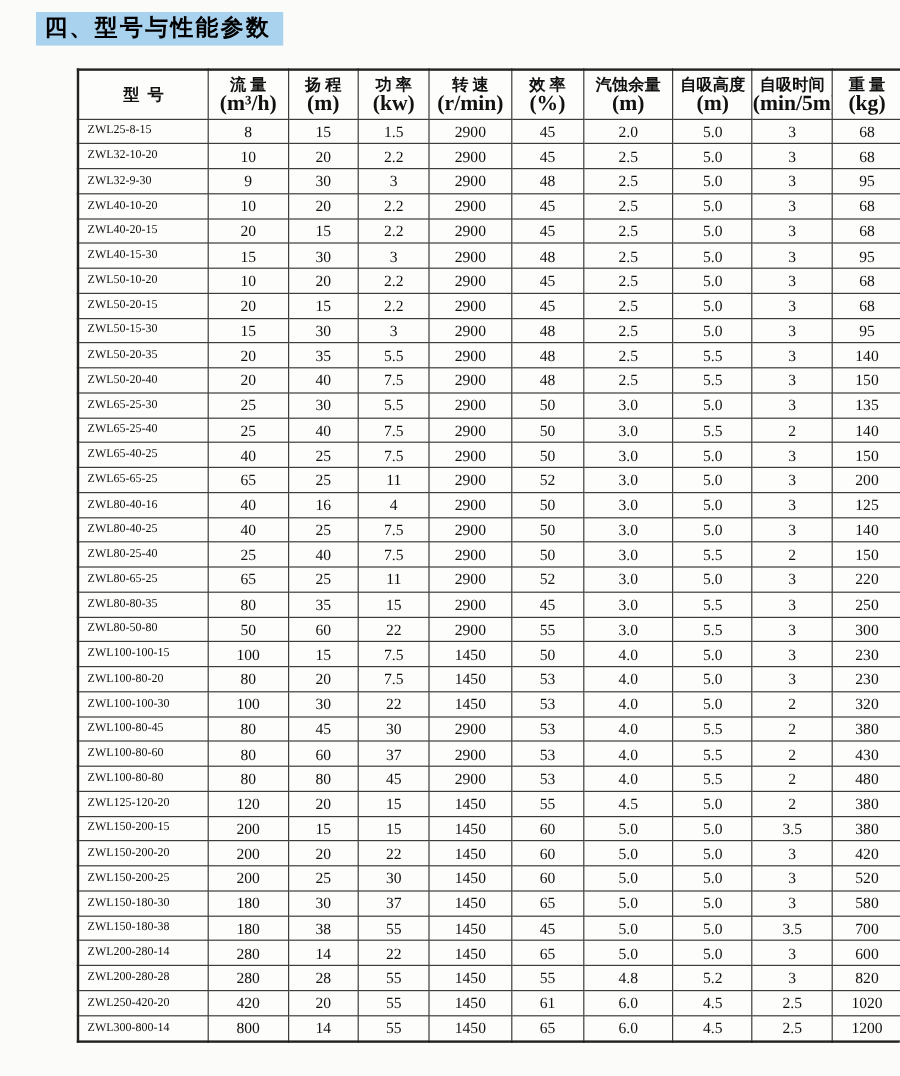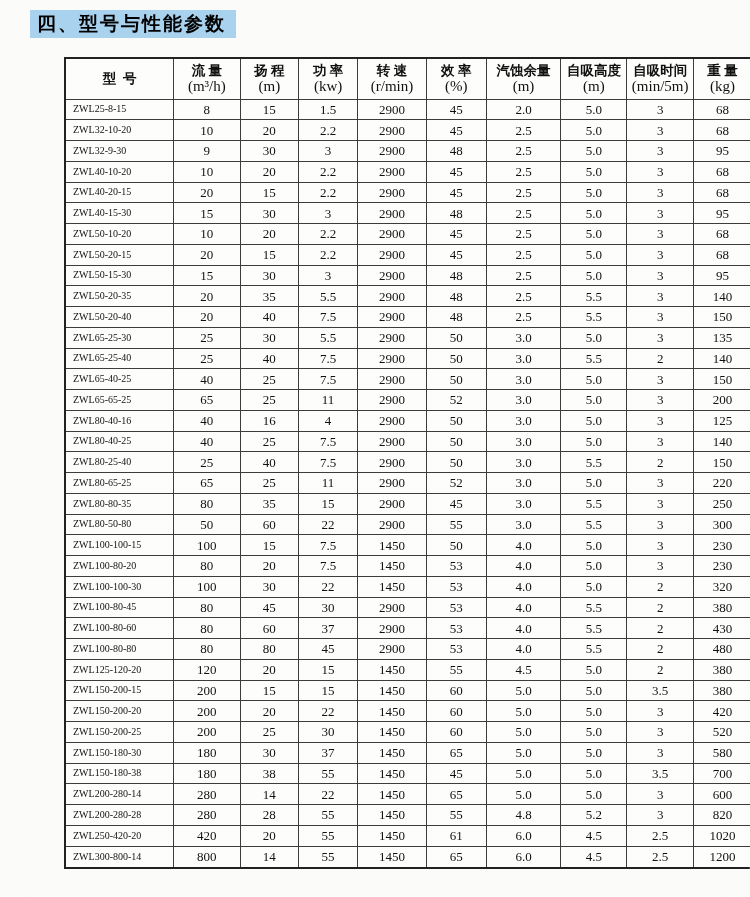--- a/index.html
+++ b/index.html
@@ -59,23 +59,23 @@
     background: #fdfdfc;
   }
   .th-label {
     display: block;
     font-size: 13.5px;
     line-height: 16px;
     white-space: pre;
   }
   .th-unit {
     display: block;
-    font-size: 15px;
+    font-size: 18px;
     line-height: 15px;
-    font-weight: normal;
+    font-weight: bold;
   }
   tbody td {
     font-size: 13px;
     line-height: 1;
     text-align: center;
     vertical-align: middle;
     white-space: nowrap;
   }
   tbody td.model-cell {
     text-align: left;

